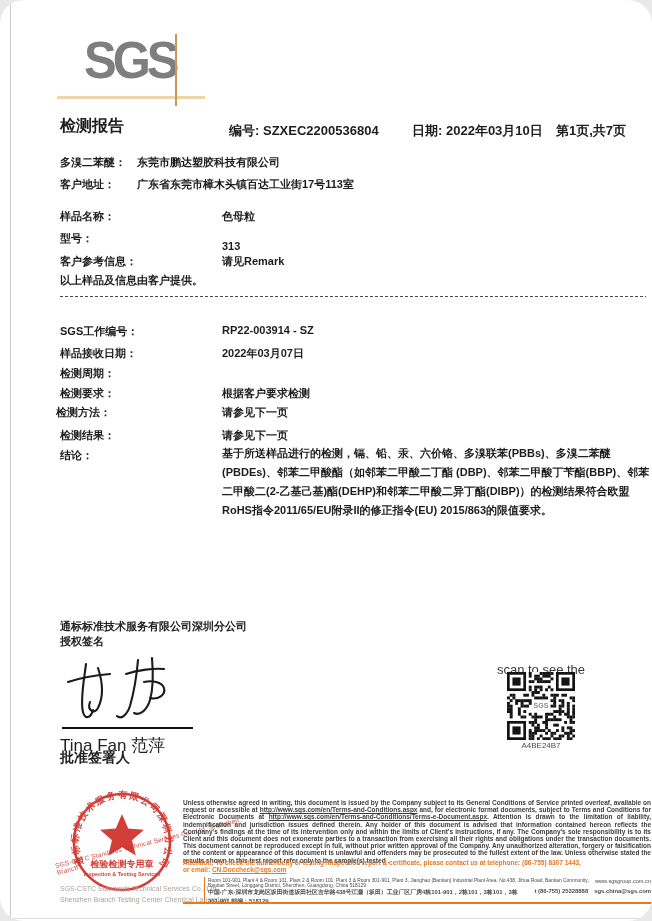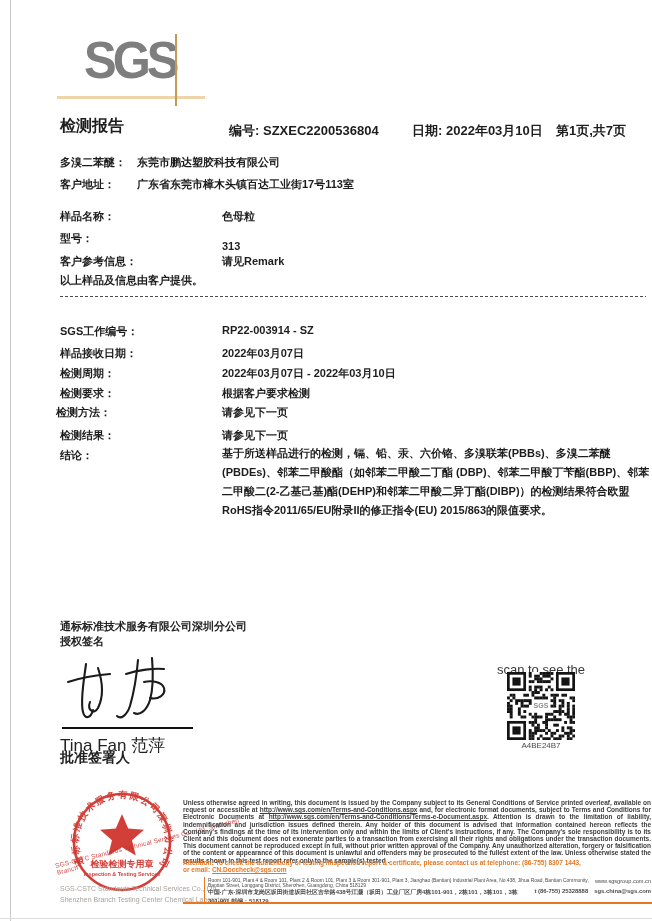--- a/index.html
+++ b/index.html
@@ -1,20 +1,20 @@
 <!DOCTYPE html>
 <html><head>
 <meta charset="utf-8">
 <style>
   * { margin:0; padding:0; box-sizing:border-box; }
   html,body { background:#e9e9e9; }
   body { font-family:"Liberation Sans","DejaVu Sans",sans-serif; }
   .page {
     position:relative; width:652px; height:921px; background:#ffffff;
-    margin:0 auto; overflow:hidden; color:#222;
+    margin:0 auto; overflow:hidden; color:#222;border-radius:24px;
   }
   .abs { position:absolute; }
   .page-edge { left:10px; top:0; width:1px; height:921px; background:#c9c9c9; }
   .bottom-edge { left:0; top:918px; width:652px; height:1px; background:#dcdcdc; }
 
   
   .logo-text { left:84px; top:36px; font-size:49px; font-weight:700; color:#7e7e7e;
                letter-spacing:-4px; line-height:1; transform:scaleY(1.04); }
   .logo-hline { left:57px; top:96px; width:148px; height:3px; background:#efd4a9; }
   .logo-vline { left:175px; top:34px; width:2px; height:72px; background:#c69a55; }
@@ -99,21 +99,20 @@
   <div class="abs row-value" style="left:222px;top:254px">请见Remark</div>
   <div class="abs row-label" style="left:60px;top:273px">以上样品及信息由客户提供。</div>
 
   <div class="abs dashed-sep"></div>
 
   <div class="abs row-label" style="left:60px;top:324px">SGS工作编号：</div>
   <div class="abs row-value" style="left:222px;top:324px">RP22-003914 - SZ</div>
   <div class="abs row-label" style="left:60px;top:346px">样品接收日期：</div>
   <div class="abs row-value" style="left:222px;top:346px">2022年03月07日</div>
   <div class="abs row-label" style="left:60px;top:366px">检测周期：</div>
-  <div class="abs row-value" style="left:222px;top:366px">2022年03月07日 - 2022年03月10日</div>
   <div class="abs row-label" style="left:60px;top:386px">检测要求：</div>
   <div class="abs row-value" style="left:222px;top:386px">根据客户要求检测</div>
   <div class="abs row-label" style="left:56px;top:405px">检测方法：</div>
   <div class="abs row-value" style="left:222px;top:405px">请参见下一页</div>
   <div class="abs row-label" style="left:60px;top:428px">检测结果：</div>
   <div class="abs row-value" style="left:222px;top:428px">请参见下一页</div>
 
   <div class="abs row-label" style="left:60px;top:448px">结论：</div>
   <div class="abs conclusion-text">基于所送样品进行的检测，镉、铅、汞、六价铬、多溴联苯(PBBs)、多溴二苯醚(PBDEs)、邻苯二甲酸酯（如邻苯二甲酸二丁酯 (DBP)、邻苯二甲酸丁苄酯(BBP)、邻苯二甲酸二(2-乙基己基)酯(DEHP)和邻苯二甲酸二异丁酯(DIBP)）的检测结果符合欧盟RoHS指令2011/65/EU附录II的修正指令(EU) 2015/863的限值要求。</div>
 

